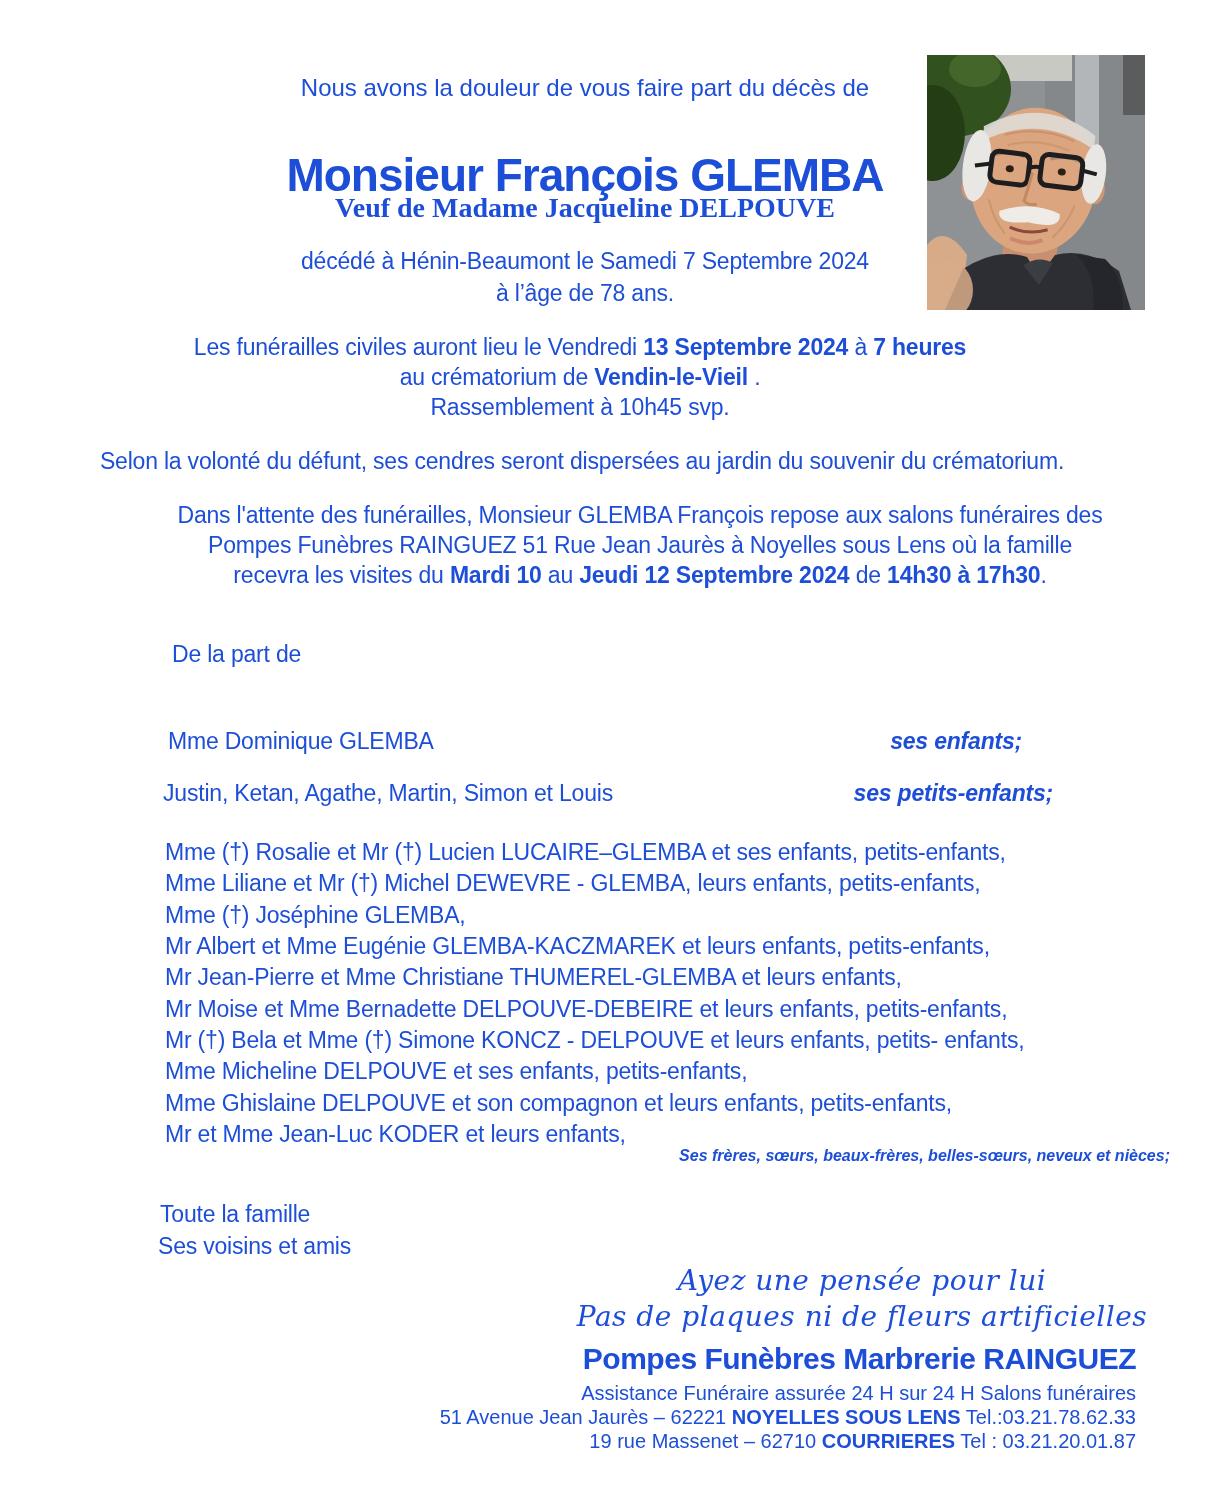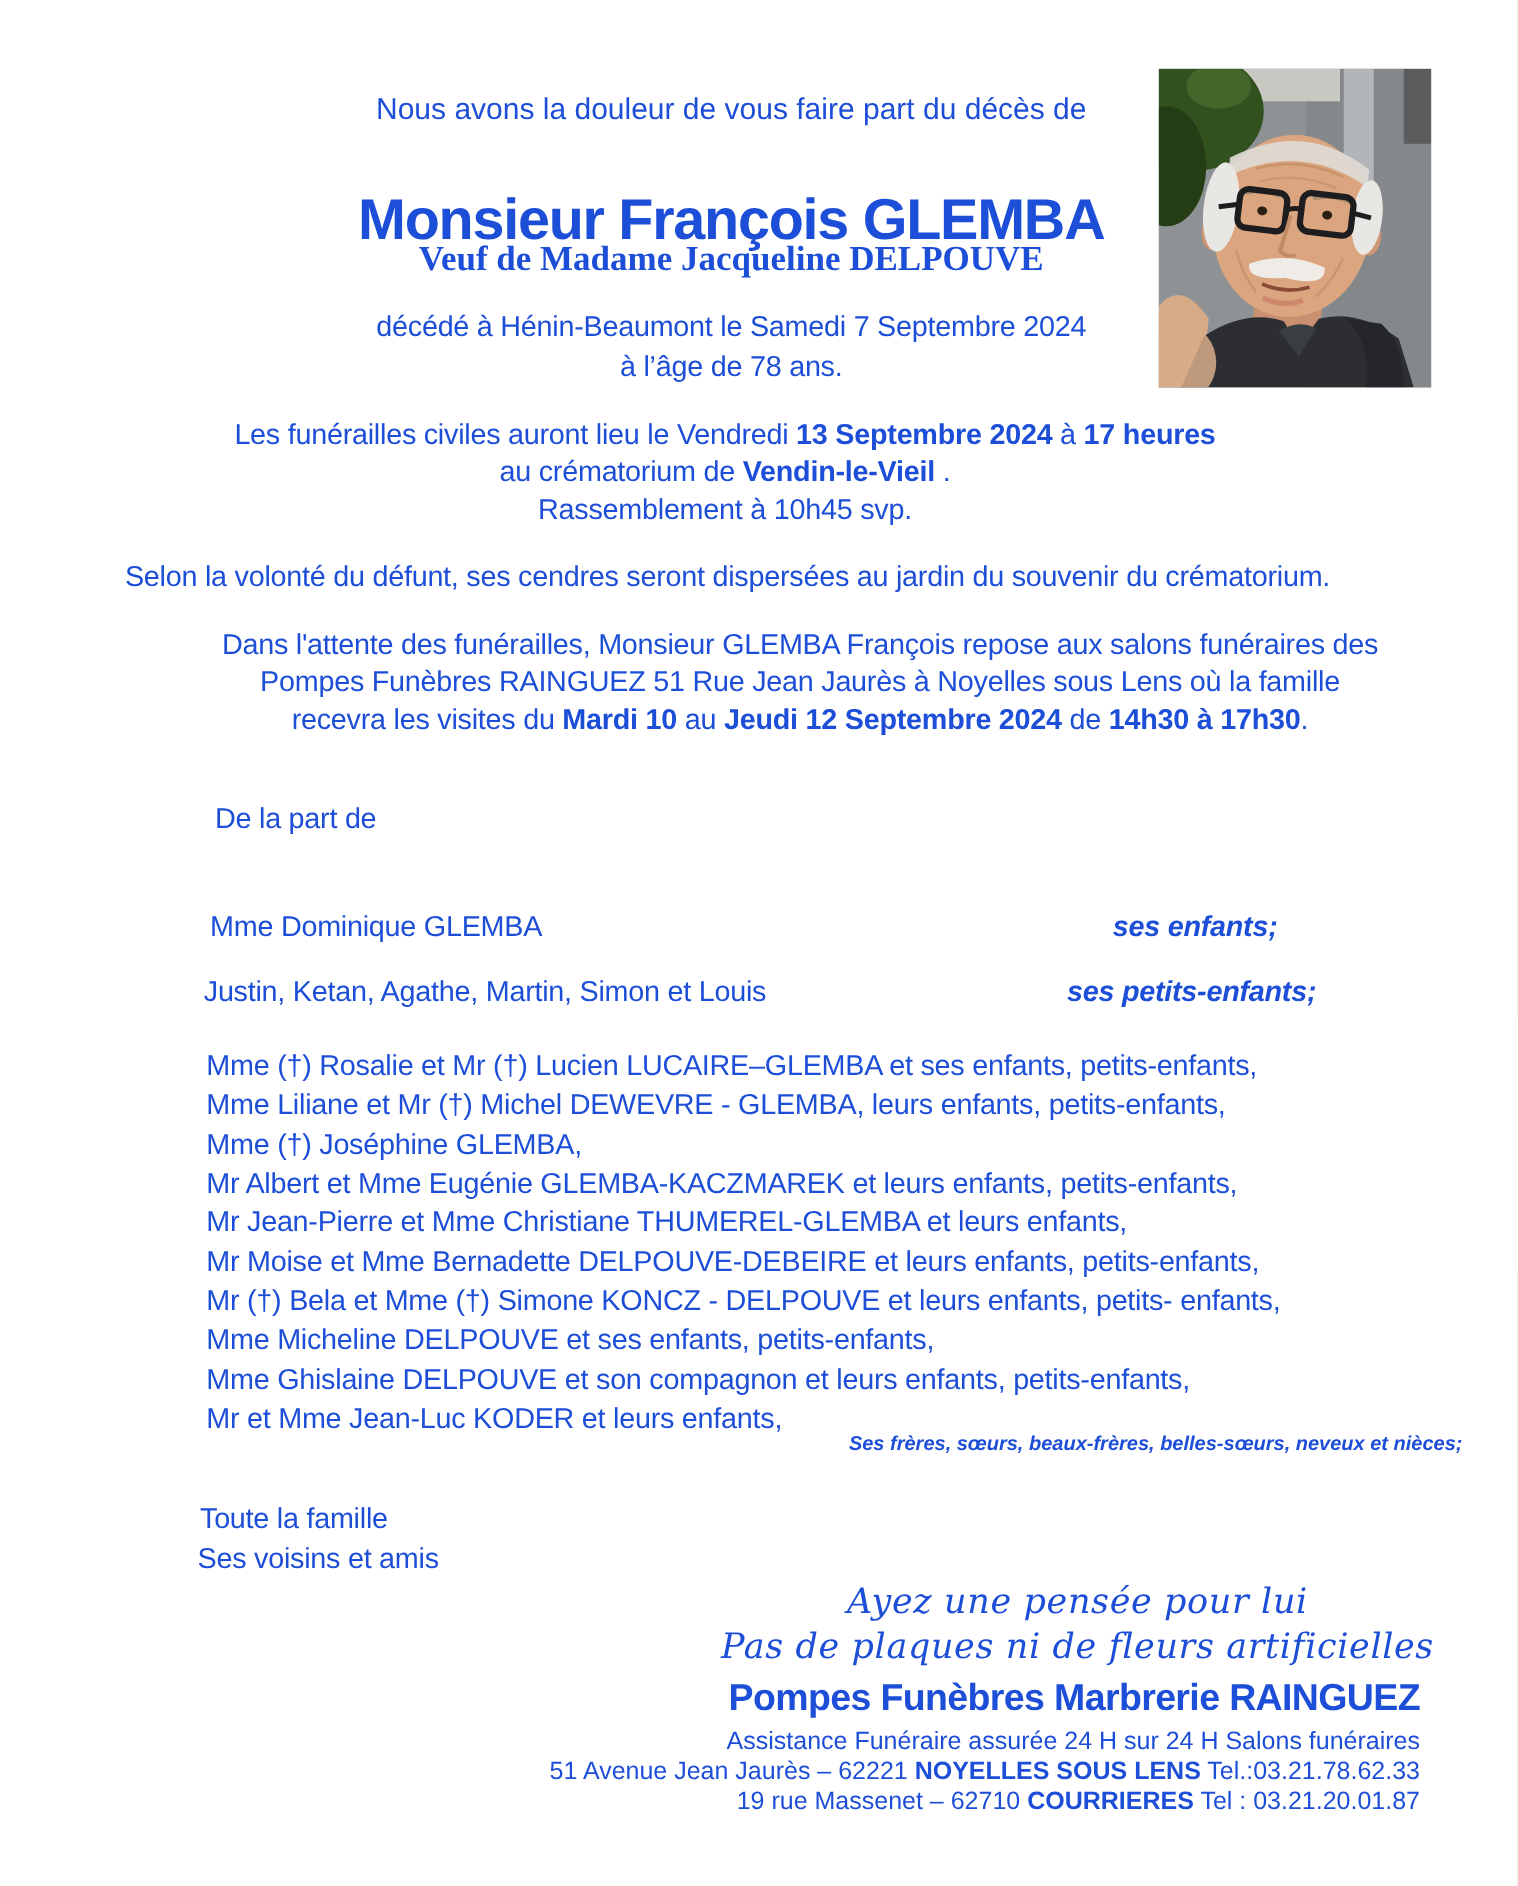--- a/index.html
+++ b/index.html
@@ -103,21 +103,21 @@
         <path d="M64,150 Q70,168 84,182" stroke="#c08a62" stroke-width="2" fill="none" opacity="0.6"></path>
         <path d="M150,146 Q144,166 132,180" stroke="#c08a62" stroke-width="2" fill="none" opacity="0.6"></path>
       </g>
       <path d="M18,255 L36,214 Q70,192 100,202 L112,222 L128,200 Q160,192 192,216 L204,255 Z" fill="#2c2e33"></path>
       <path d="M96,210 L112,230 L126,208 Q112,200 96,210 Z" fill="#3a3d42"></path>
       <path d="M150,200 Q170,220 166,255 L196,255 Q196,220 178,204 Z" fill="#24262b"></path>
       <ellipse cx="20" cy="235" rx="26" ry="30" fill="#d8ab88" opacity="0.85"></ellipse>
     </svg>
   </div>
 
-  <div class="line centered body-text funeral1"><span>Les funérailles civiles auront lieu le Vendredi </span><b>13 Septembre 2024</b><span> à </span><b>17 heures</b></div>
+  <div class="line centered body-text funeral1"><span>Les funérailles civiles auront lieu le Vendredi </span><b>13 Septembre 2024</b><span> à </span><b>7 heures</b></div>
 
   <div class="line centered body-text funeral2"><span>au crématorium de </span><b>Vendin-le-Vieil</b><span> .</span></div>
 
   <div class="line centered body-text funeral3">Rassemblement à 10h45 svp.</div>
 
   <div class="line centered body-text ashes">Selon la volonté du défunt, ses cendres seront dispersées au jardin du souvenir du crématorium.</div>
 
   <div class="line centered body-text repose1">Dans l'attente des funérailles, Monsieur GLEMBA François repose aux salons funéraires des</div>
   <div class="line centered body-text repose2">Pompes Funèbres RAINGUEZ 51 Rue Jean Jaurès à Noyelles sous Lens où la famille</div>
   <div class="line centered body-text repose3"><span>recevra les visites du </span><b>Mardi 10</b><span> au </span><b>Jeudi 12 Septembre 2024</b><span> de </span><b>14h30 à 17h30</b><span>.</span></div>

